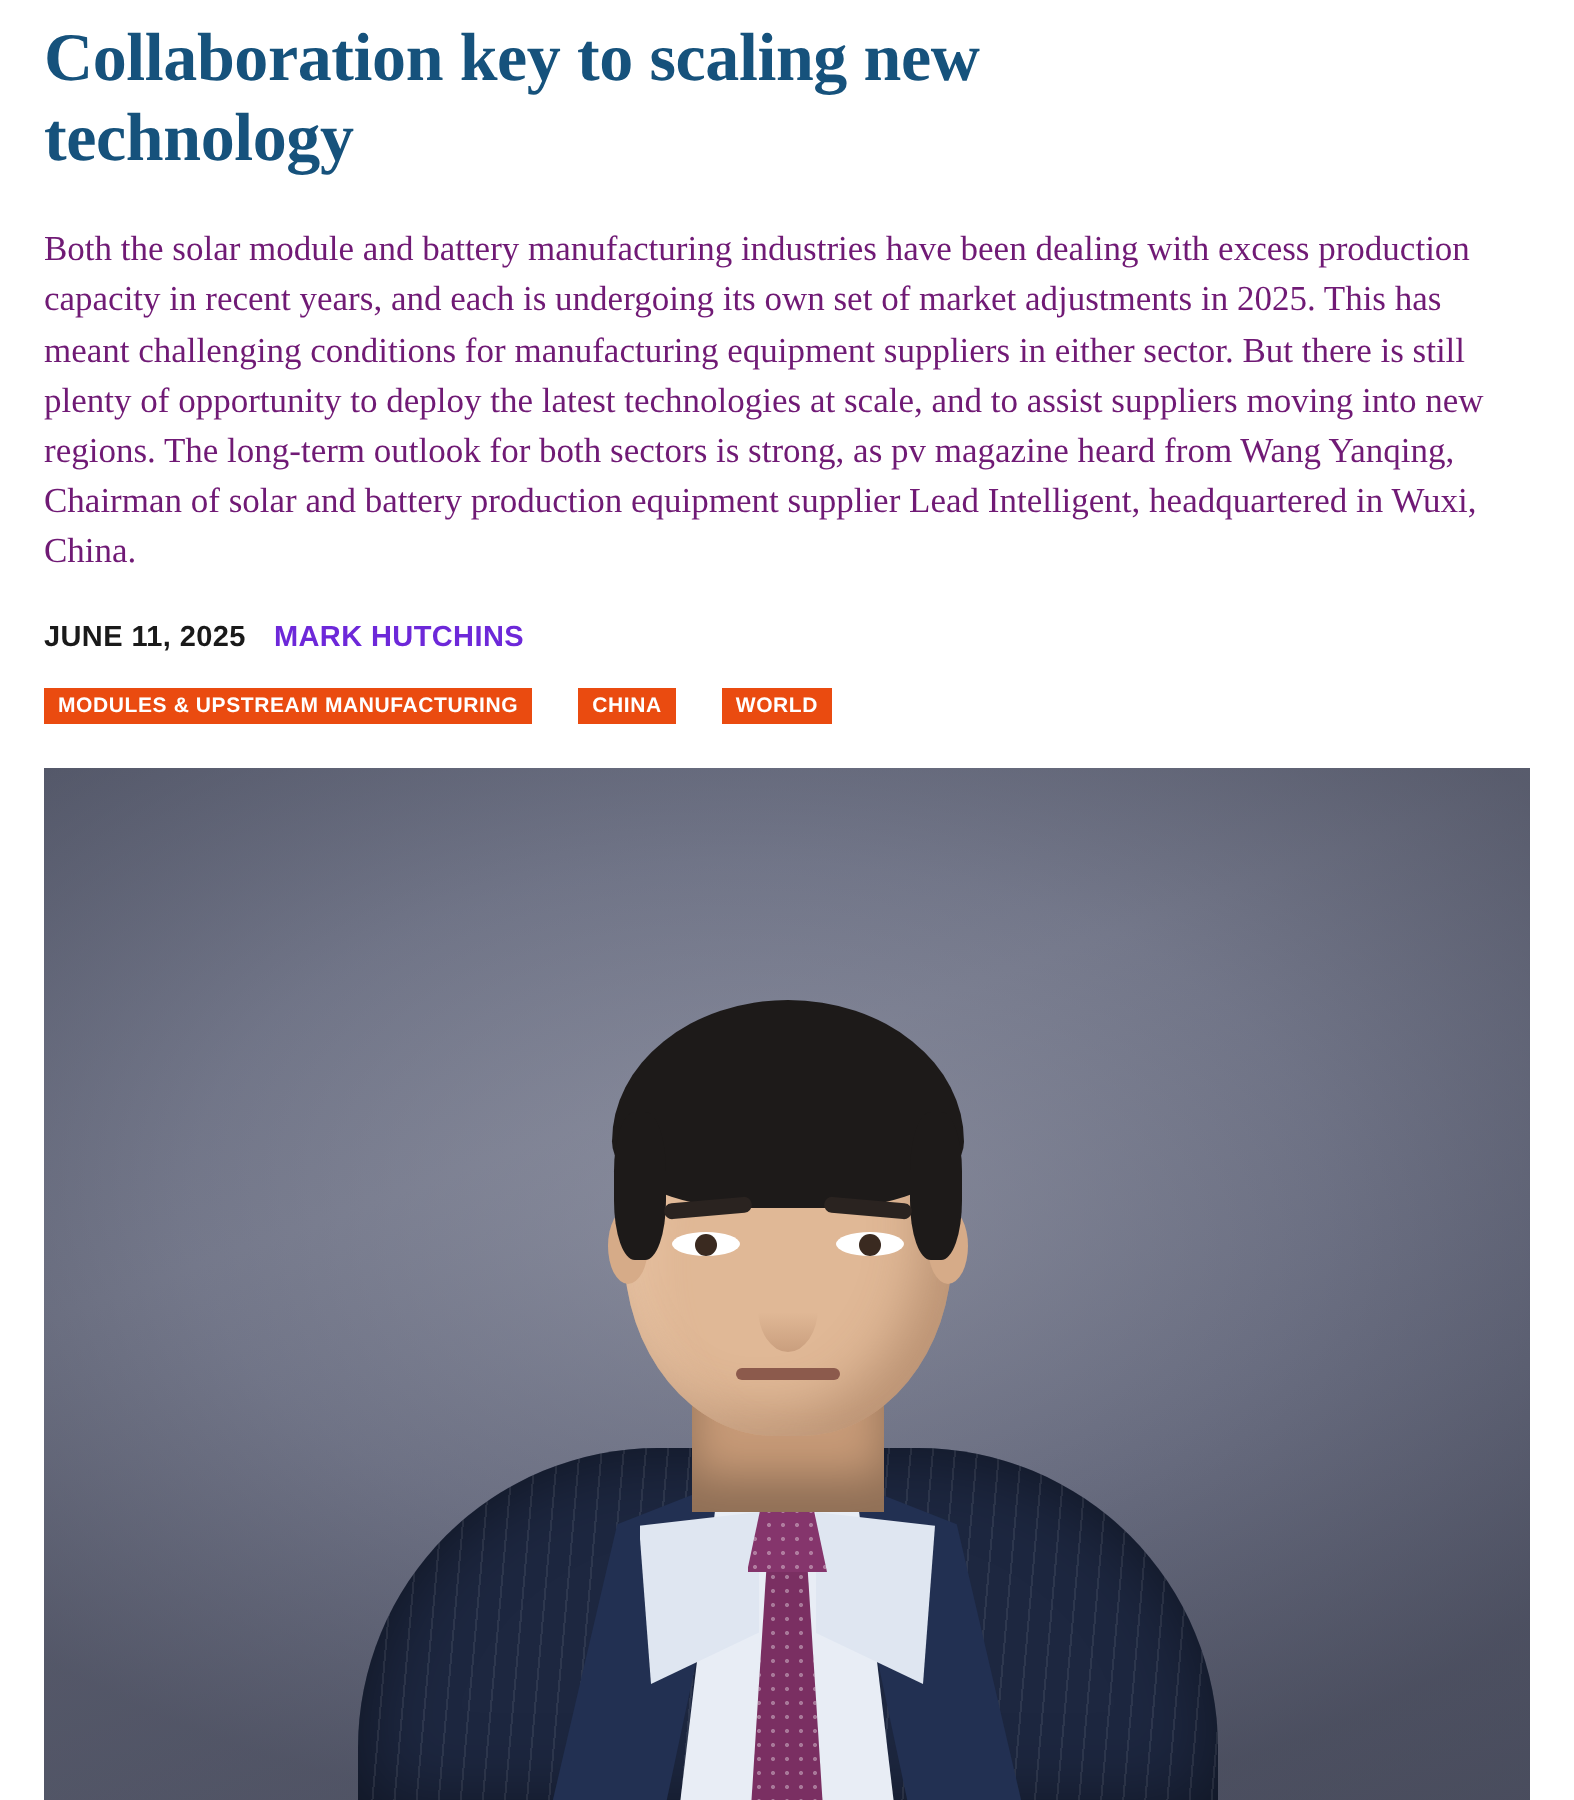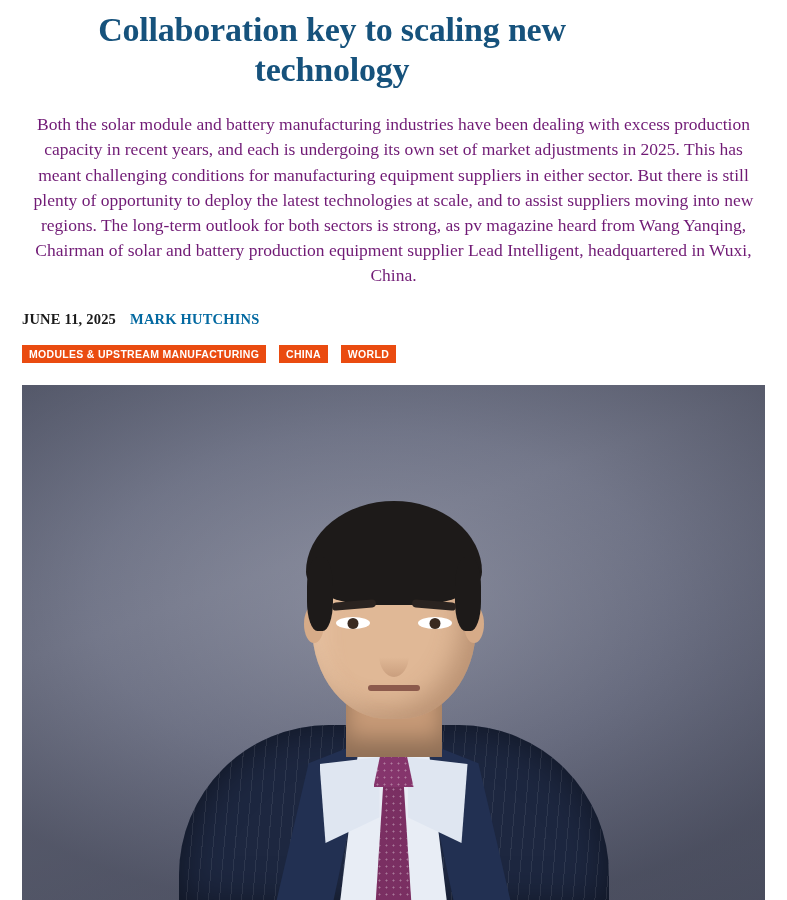--- a/index.html
+++ b/index.html
@@ -13,21 +13,20 @@
     overflow: hidden;
     font-family: "Liberation Serif", serif;
     color: #222222;
   }
   .page {
     width: 787px;
     height: 686px;
     position: relative;
     box-sizing: border-box;
     padding: 0 22px;
-    text-align: center;
   }
   .headline {
     font-family: "Liberation Serif", serif;
     font-weight: bold;
     font-size: 34px;
     line-height: 1.18;
     color: #16527c;
     margin: 0;
     padding-top: 10px;
     letter-spacing: -0.2px;
@@ -36,41 +35,41 @@
   .standfirst {
     font-family: "Liberation Serif", serif;
     font-size: 17.5px;
     line-height: 1.44;
     color: #701a75;
     margin: 22px 0 0 0;
     max-width: 746px;
   }
   .meta {
     margin: 22px 0 0 0;
-    font-family: Liberation Serif, serif;
+    font-family: Liberation Sans, sans-serif;
     font-size: 14.5px;
     font-weight: bold;
     letter-spacing: 0.2px;
     display: flex;
     align-items: baseline;
     gap: 14px;
   }
   .meta-date {
     color: #1a1a1a;
     text-transform: uppercase;
   }
   .meta-author {
-    color: #0369a1;
+    color: #6d28d9;
     text-transform: uppercase;
     cursor: pointer;
   }
   .tags {
     margin-top: 17px;
     display: flex;
-    gap: 13px;
+    gap: 23px;
     align-items: center;
     flex-wrap: wrap;
   }
   .tag {
     background: #ea4b10;
     color: #ffffff;
     font-family: "Liberation Sans", sans-serif;
     font-size: 10.5px;
     font-weight: bold;
     letter-spacing: 0.3px;

